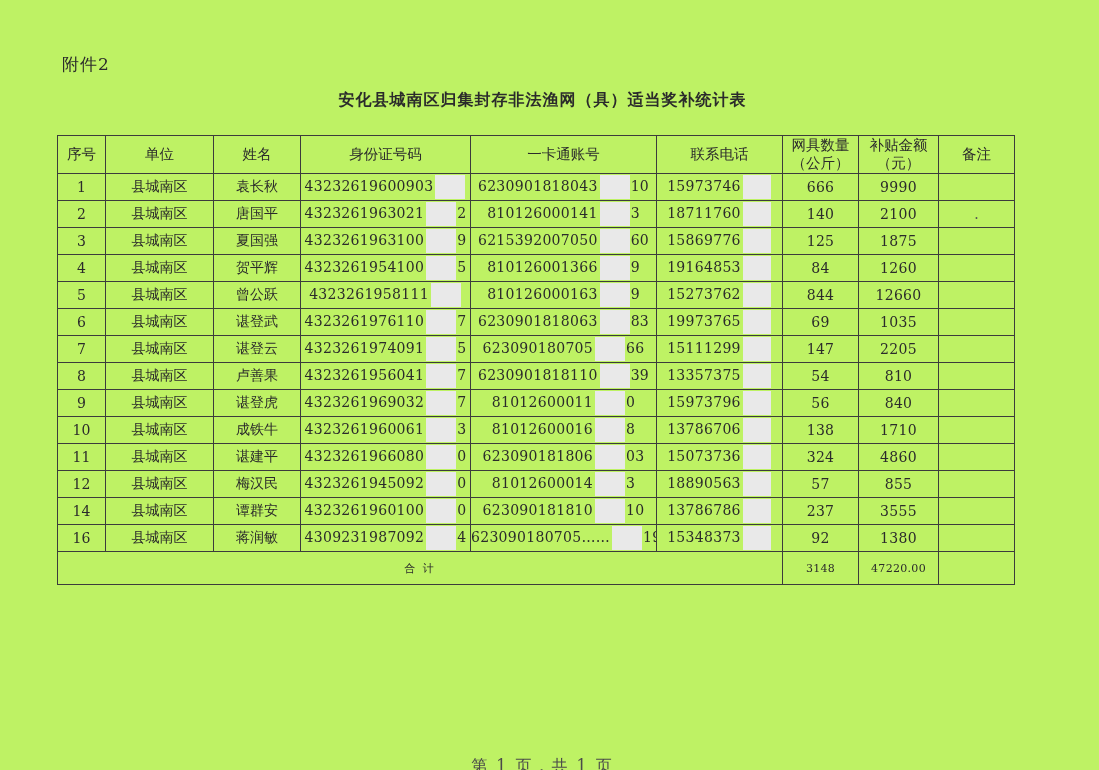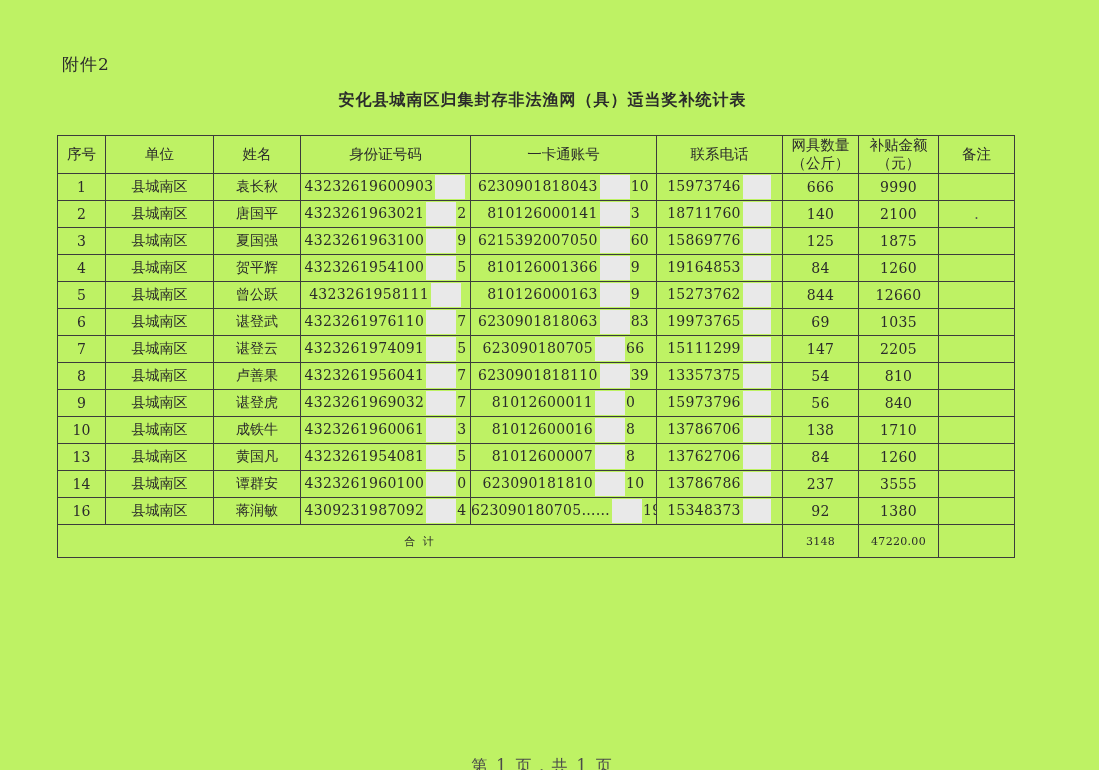--- a/index.html
+++ b/index.html
@@ -177,28 +177,39 @@
           <td>县城南区</td>
           <td>成铁牛</td>
           <td class="numtext">4323261960061<span class="redact" style="width: 30px;"></span>3</td>
           <td class="numtext">81012600016<span class="redact" style="width: 30px;"></span>8</td>
           <td class="numtext">13786706<span class="redact" style="width: 28px;"></span></td>
           <td class="numtext">138</td>
           <td class="numtext">1710</td>
           <td class="remark-dot"></td>
         </tr>
         <tr>
-          <td>13</td>
-          <td>县城南区</td>
-          <td>黄国凡</td>
-          <td class="numtext">4323261954081<span class="redact" style="width: 30px;"></span>5</td>
-          <td class="numtext">81012600007<span class="redact" style="width: 30px;"></span>8</td>
-          <td class="numtext">13762706<span class="redact" style="width: 28px;"></span></td>
-          <td class="numtext">84</td>
-          <td class="numtext">1260</td>
+          <td>11</td>
+          <td>县城南区</td>
+          <td>谌建平</td>
+          <td class="numtext">4323261966080<span class="redact" style="width: 30px;"></span>0</td>
+          <td class="numtext">623090181806<span class="redact" style="width: 30px;"></span>03</td>
+          <td class="numtext">15073736<span class="redact" style="width: 28px;"></span></td>
+          <td class="numtext">324</td>
+          <td class="numtext">4860</td>
+          <td class="remark-dot"></td>
+        </tr>
+        <tr>
+          <td>12</td>
+          <td>县城南区</td>
+          <td>梅汉民</td>
+          <td class="numtext">4323261945092<span class="redact" style="width: 30px;"></span>0</td>
+          <td class="numtext">81012600014<span class="redact" style="width: 30px;"></span>3</td>
+          <td class="numtext">18890563<span class="redact" style="width: 28px;"></span></td>
+          <td class="numtext">57</td>
+          <td class="numtext">855</td>
           <td class="remark-dot"></td>
         </tr>
         <tr>
           <td>14</td>
           <td>县城南区</td>
           <td>谭群安</td>
           <td class="numtext">4323261960100<span class="redact" style="width: 30px;"></span>0</td>
           <td class="numtext">623090181810<span class="redact" style="width: 30px;"></span>10</td>
           <td class="numtext">13786786<span class="redact" style="width: 28px;"></span></td>
           <td class="numtext">237</td>

